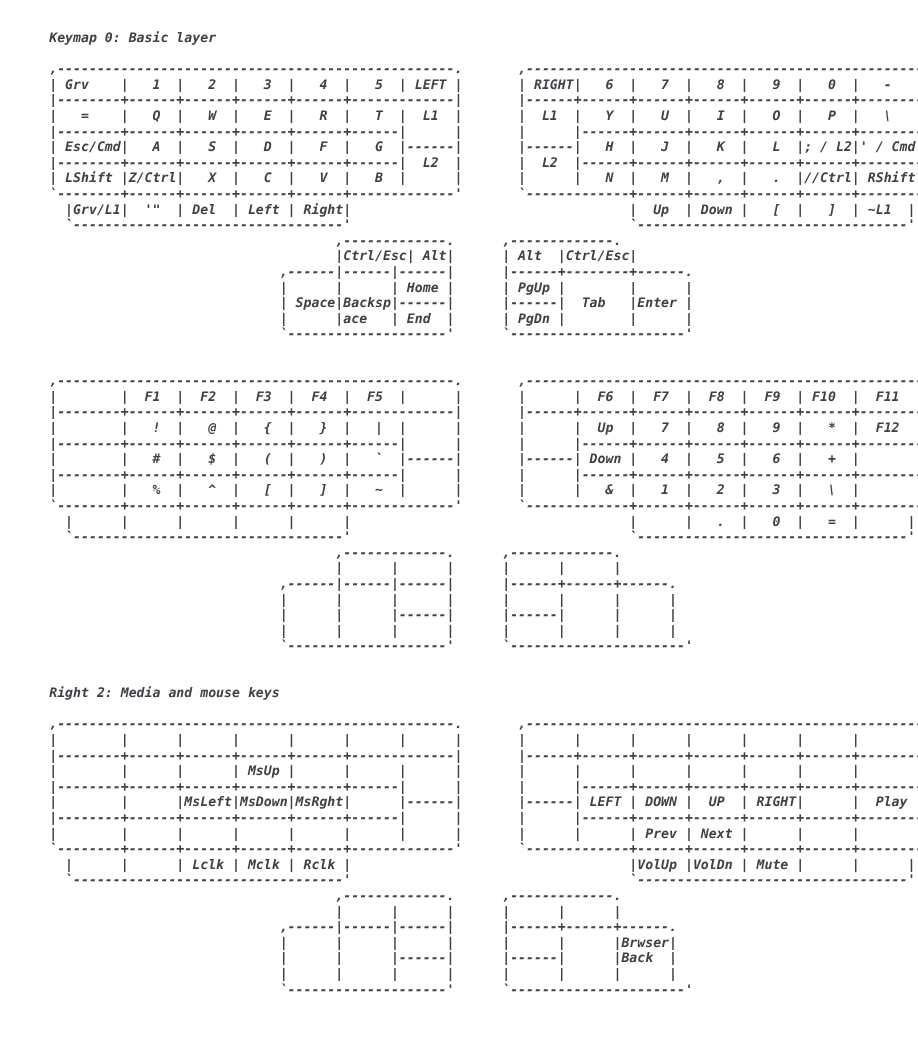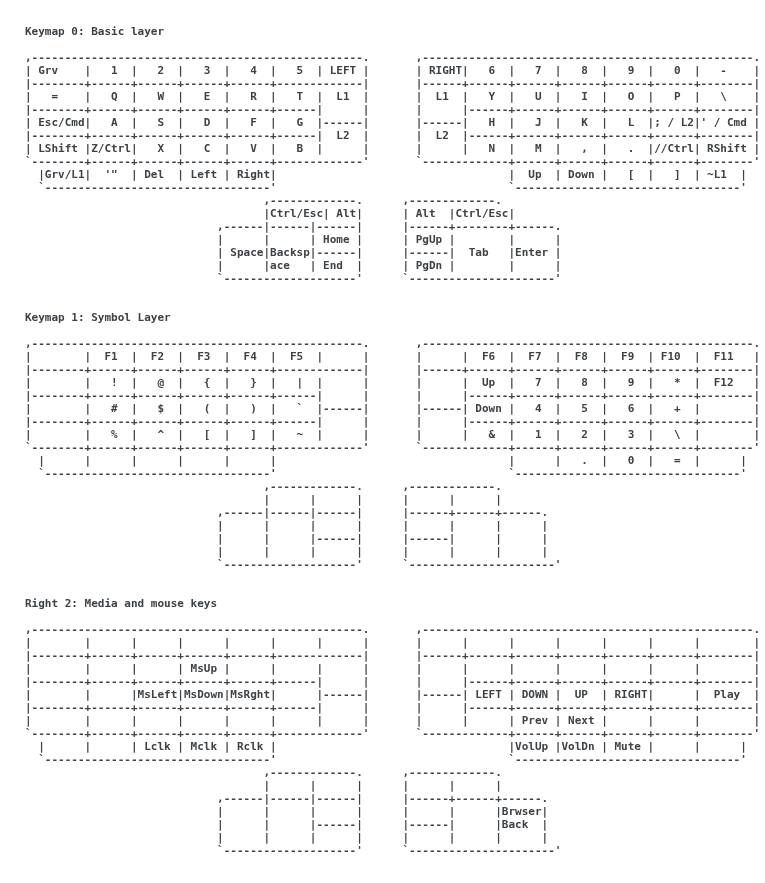--- a/index.html
+++ b/index.html
@@ -6,22 +6,23 @@
     margin: 0;
     padding: 0;
     background: #ffffff;
   }
   body {
     width: 765px;
     height: 883px;
     overflow: hidden;
   }
   .page {
-    padding: 25px 0 0 25px;
+    padding: 25px 0 0 41px;
     box-sizing: border-box;
+    font-style: italic;
   }
   .km-title {
     font-family: "DejaVu Sans Mono", "Liberation Mono", monospace;
     font-size: 11px;
     line-height: 13px;
     font-weight: 600;
     color: #3d4247;
     margin: 0 0 13px 0;
     white-space: pre;
   }
@@ -56,21 +57,20 @@
                                     ,-------------.      ,-------------.
                                     |Ctrl/Esc| Alt|      | Alt  |Ctrl/Esc|
                              ,------|------|------|      |------+--------+------.
                              |      |      | Home |      | PgUp |        |      |
                              | Space|Backsp|------|      |------|  Tab   |Enter |
                              |      |ace   | End  |      | PgDn |        |      |
                              `--------------------'      `----------------------'</pre>
   </section>
 
   <section>
-    <div class="km-title">Keymap 1: Symbol Layer</div>
     <pre class="km-ascii">,--------------------------------------------------.       ,--------------------------------------------------.
 |        |  F1  |  F2  |  F3  |  F4  |  F5  |      |       |      |  F6  |  F7  |  F8  |  F9  | F10  |  F11   |
 |--------+------+------+------+------+-------------|       |------+------+------+------+------+------+--------|
 |        |   !  |   @  |   {  |   }  |   |  |      |       |      |  Up  |   7  |   8  |   9  |   *  |  F12   |
 |--------+------+------+------+------+------|      |       |      |------+------+------+------+------+--------|
 |        |   #  |   $  |   (  |   )  |   `  |------|       |------| Down |   4  |   5  |   6  |   +  |        |
 |--------+------+------+------+------+------|      |       |      |------+------+------+------+------+--------|
 |        |   %  |   ^  |   [  |   ]  |   ~  |      |       |      |   &amp;  |   1  |   2  |   3  |   \  |        |
 `--------+------+------+------+------+-------------'       `-------------+------+------+------+------+--------'
   |      |      |      |      |      |                                   |      |   .  |   0  |   =  |      |

